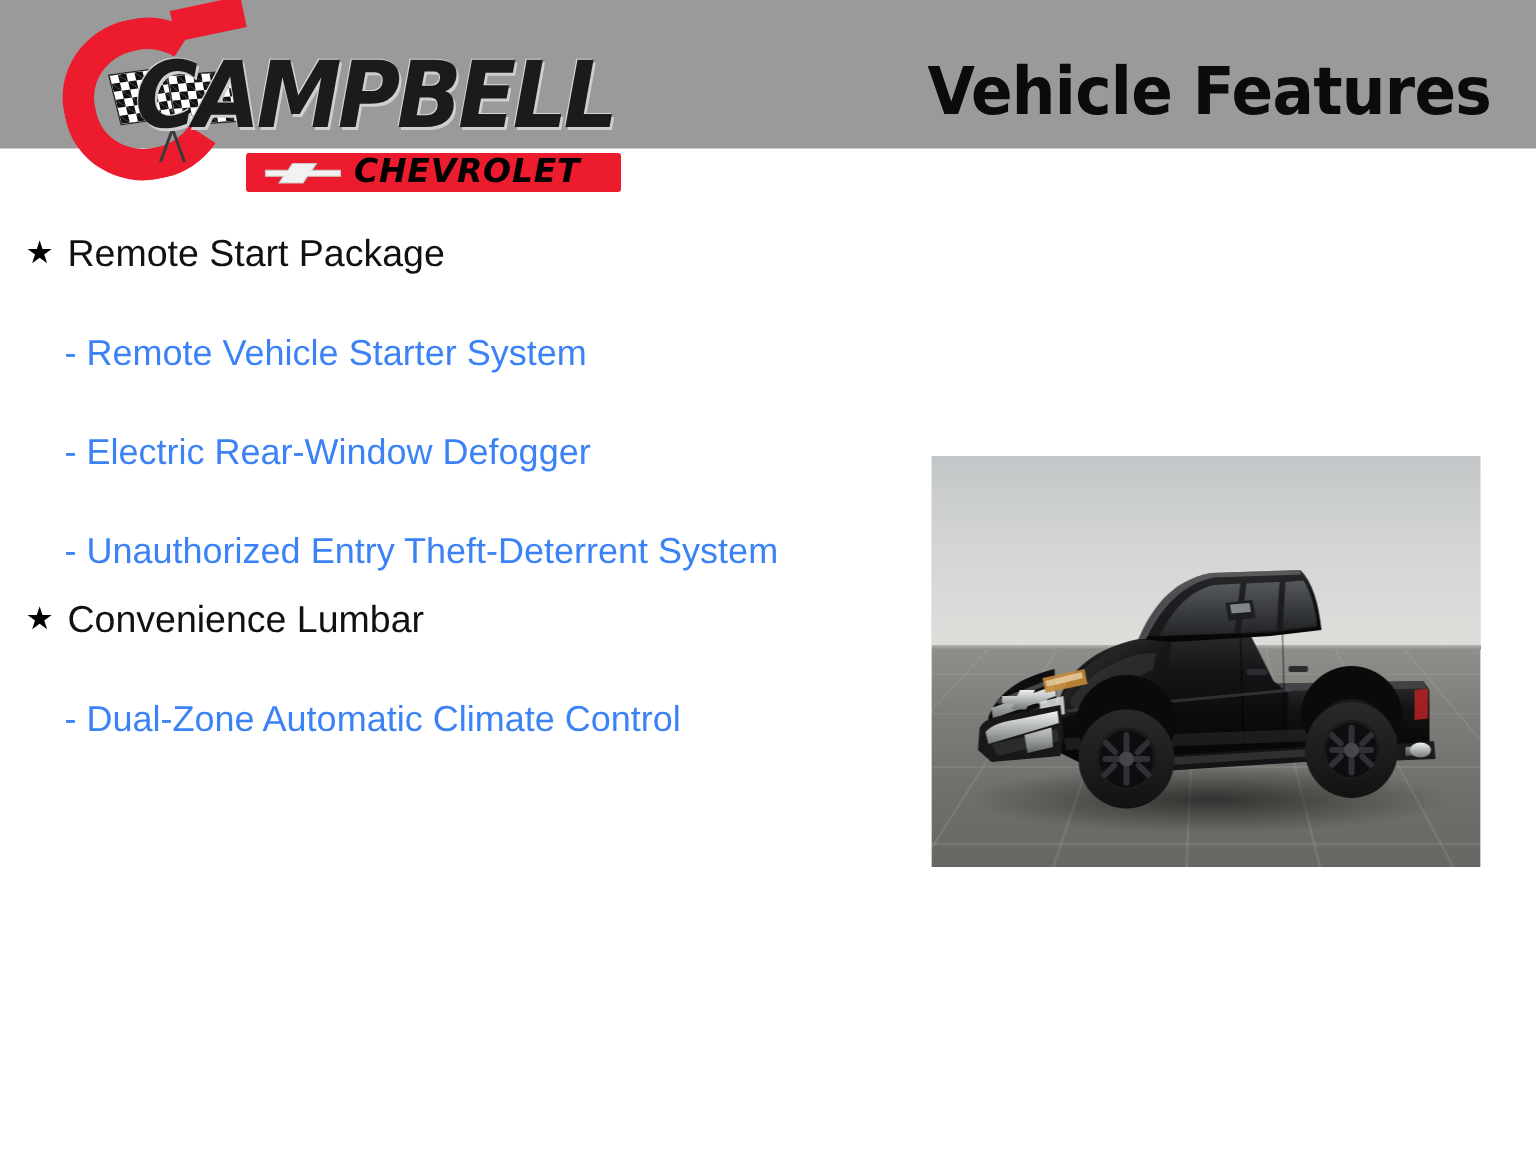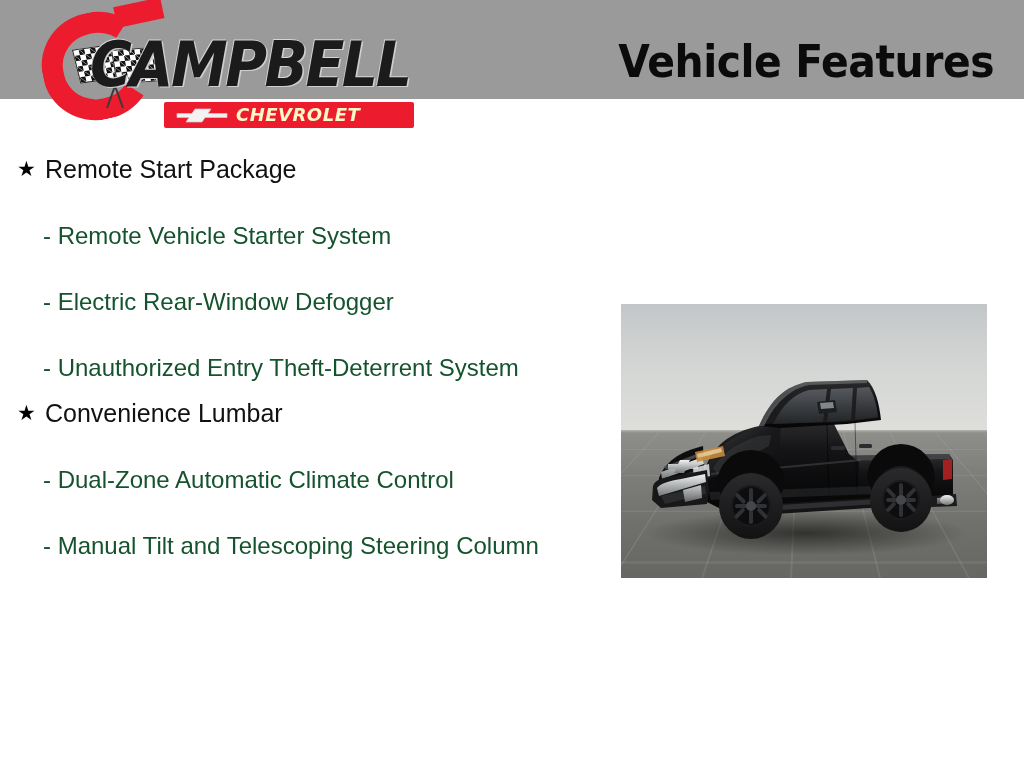--- a/index.html
+++ b/index.html
@@ -120,25 +120,25 @@
     top: 6px;
     width: 52px;
     height: 15px;
   }
   .bowtie-svg { display: block; }
   .chev-word {
     position: absolute;
     left: 72px;
     top: 3px;
     font-family: "DejaVu Sans", sans-serif;
-    font-size: 18px;
+    font-size: 22px;
     font-weight: bold;
     font-style: italic;
     letter-spacing: 0.5px;
-    color: #fef9c3;
+    color: #000000;
     line-height: 20px;
     white-space: nowrap;
   }
 
   
   .page-title {
     position: absolute;
     right: 30px;
     top: 36px;
     font-family: "DejaVu Sans", sans-serif;
@@ -175,21 +175,21 @@
     top: 0;
     font-size: 21px;
     line-height: 34px;
     color: #000000;
   }
   .feat-sub {
     padding-left: 43px;
     padding-right: 20px;
     font-size: 24px;
     line-height: 33px;
-    color: #14532d;
+    color: #3b82f6;
     margin-top: 33px;
   }
 
   
   .vehicle-photo {
     position: absolute;
     left: 621px;
     top: 304px;
     width: 366px;
     height: 274px;
@@ -277,21 +277,20 @@
     <div class="feat-sub">- Electric Rear-Window Defogger</div>
     <div class="feat-sub">- Unauthorized Entry Theft-Deterrent System</div>
   </div>
 
   <div class="feat-group">
     <div class="feat-head">
       <span class="feat-star">★</span>
       <span>Convenience Lumbar</span>
     </div>
     <div class="feat-sub">- Dual-Zone Automatic Climate Control</div>
-    <div class="feat-sub">- Manual Tilt and Telescoping Steering Column</div>
   </div>
 </div>
 
 <div class="vehicle-photo">
   <div class="photo-wall"></div>
   <div class="photo-floor"></div>
   <div class="photo-horizon"></div>
 
   <svg class="truck-svg" viewBox="0 0 346 250">
     <defs>

